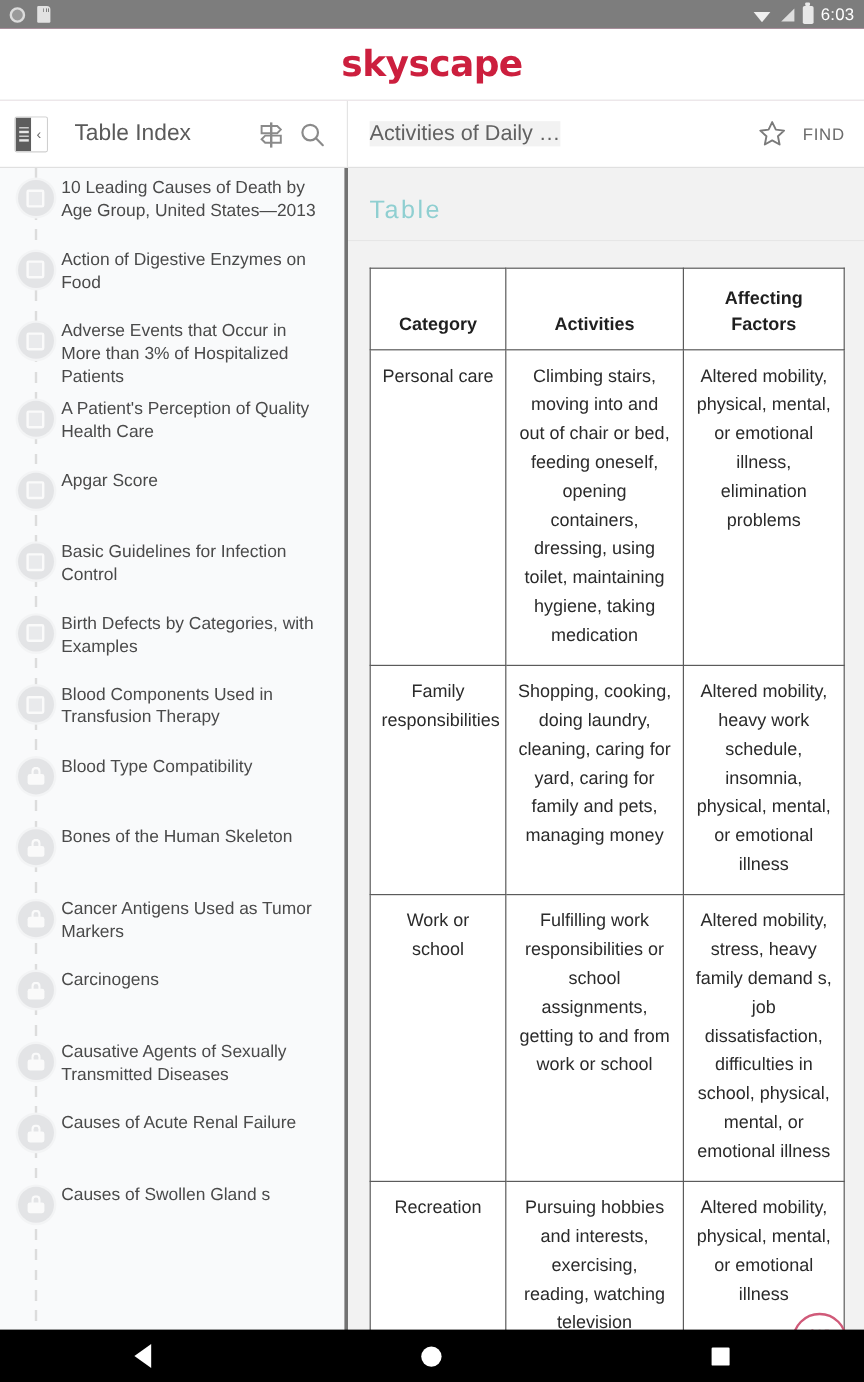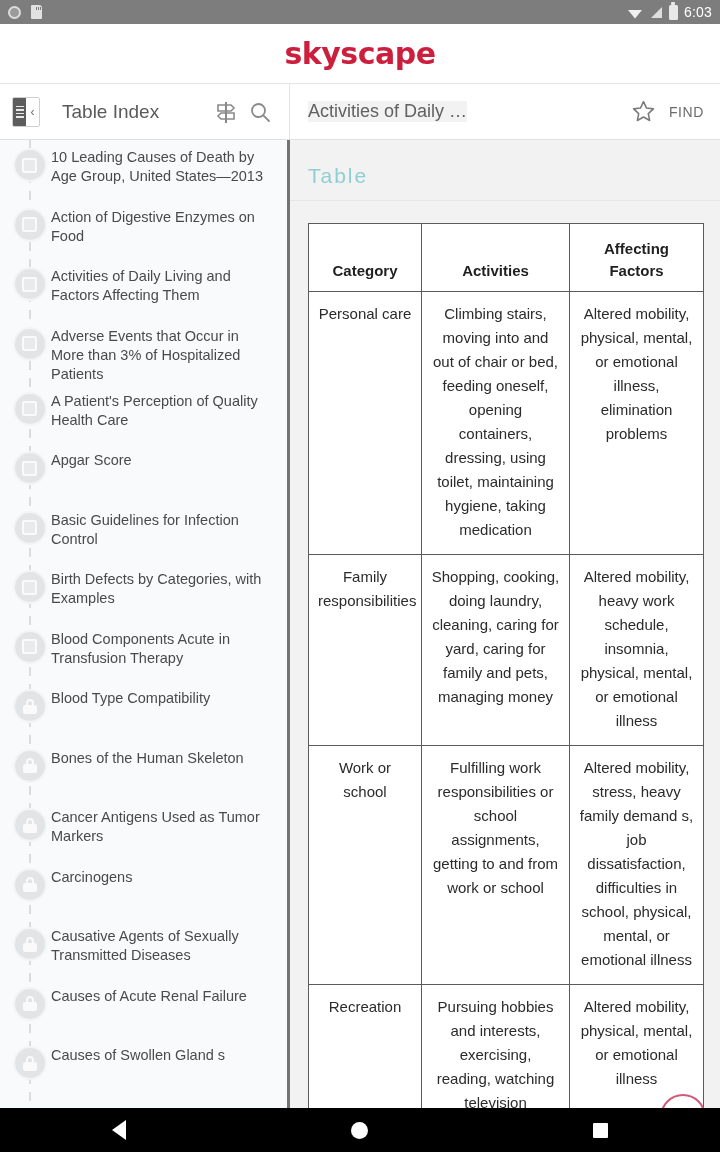--- a/index.html
+++ b/index.html
@@ -211,28 +211,20 @@
               </div>
             </div>
             <div class="li-label">Action of Digestive Enzymes on Food</div>
           </div>
           <div class="list-item" style="min-height: 59.5294px; padding-top: 8px;">
             <div class="li-icon">
               <div class="node">
                 <span class="sq"></span>
               </div>
             </div>
-            <div class="li-label">Activities of Daily Living and  Factors Affecting Them</div>
-          </div>
-          <div class="list-item" style="min-height: 59.5294px; padding-top: 8px;">
-            <div class="li-icon">
-              <div class="node">
-                <span class="sq"></span>
-              </div>
-            </div>
             <div class="li-label">Adverse Events that Occur in More than 3% of Hospitalized Patients</div>
           </div>
           <div class="list-item" style="min-height: 59.5294px; padding-top: 8px;">
             <div class="li-icon">
               <div class="node">
                 <span class="sq"></span>
               </div>
             </div>
             <div class="li-label">A Patient's Perception of Quality Health Care</div>
           </div>
@@ -259,21 +251,21 @@
               </div>
             </div>
             <div class="li-label">Birth Defects by Categories, with Examples</div>
           </div>
           <div class="list-item" style="min-height: 59.5294px; padding-top: 8px;">
             <div class="li-icon">
               <div class="node">
                 <span class="sq"></span>
               </div>
             </div>
-            <div class="li-label">Blood Components Acute in Transfusion Therapy</div>
+            <div class="li-label">Blood Components Used in Transfusion Therapy</div>
           </div>
           <div class="list-item" style="min-height: 59.5294px; padding-top: 8px;">
             <div class="li-icon">
               <div class="node">
                 <span class="lock">
                   <span class="shackle"></span>
                   <span class="bodyl"></span>
                 </span>
               </div>
             </div>

